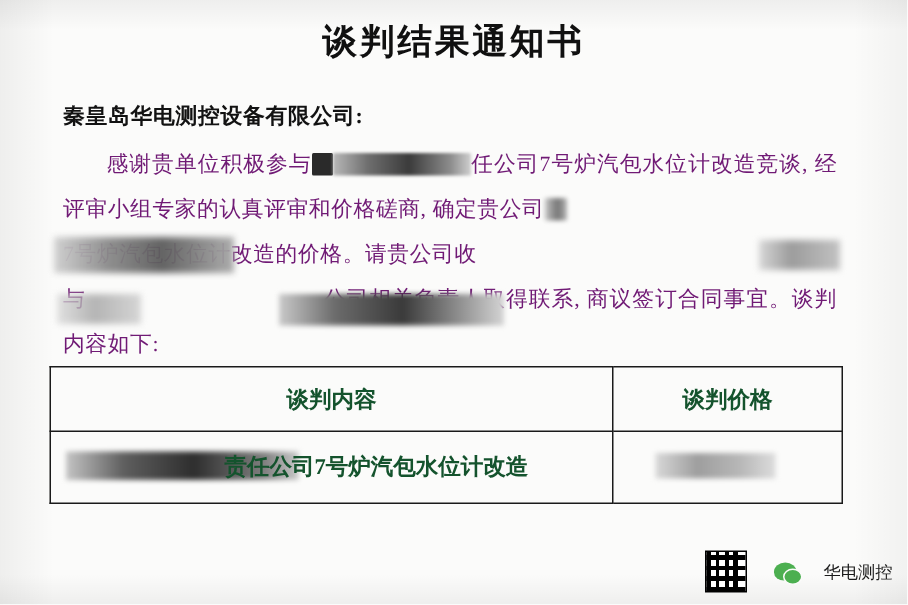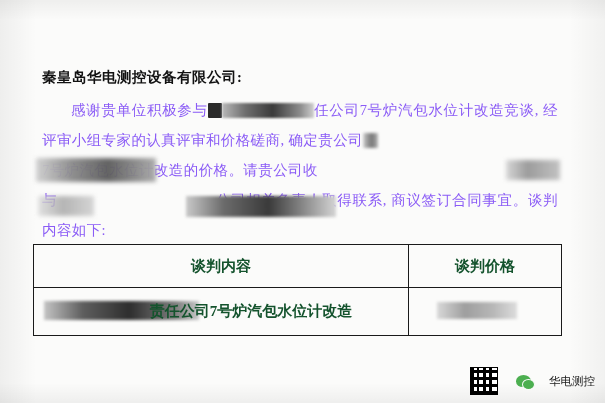--- a/index.html
+++ b/index.html
@@ -47,21 +47,21 @@
     color: #121212;
     letter-spacing: 0.5px;
   }
   .body-block {
     position: absolute;
     top: 95px;
     left: 42px;
     width: 516px;
     font-size: 14.5px;
     line-height: 30px;
-    color: #8b5cf6;
+    color: #701a75;
     letter-spacing: 0.4px;
     text-align: justify;
   }
   .body-block p {
     margin: 0;
   }
   .indent {
     text-indent: 29px;
   }
   
@@ -217,20 +217,21 @@
     border-radius: 50%;
     border: 1.5px solid #fbfbfa;
   }
 </style>
 </head>
 <body>
 
 <div class="page">
   <div class="scan-tint"></div>
 
+  <div class="doc-title">谈判结果通知书</div>
 
   <div class="recipient">秦皇岛华电测控设备有限公司:</div>
 
   <div class="body-block">
     <p class="indent">
       <span>感谢贵单位积极参与</span><span class="redact r1"></span><span class="redact blur r2"></span><span>任公司7号炉汽包水位计改造竞谈, 经评审小组专家的认真评审和价格磋商, 确定贵公司</span><span class="redact blur-light r3"></span>
     </p>
     <p>
       <span>7号炉汽包水位计改造的价格。请贵公司收</span>
     </p>

